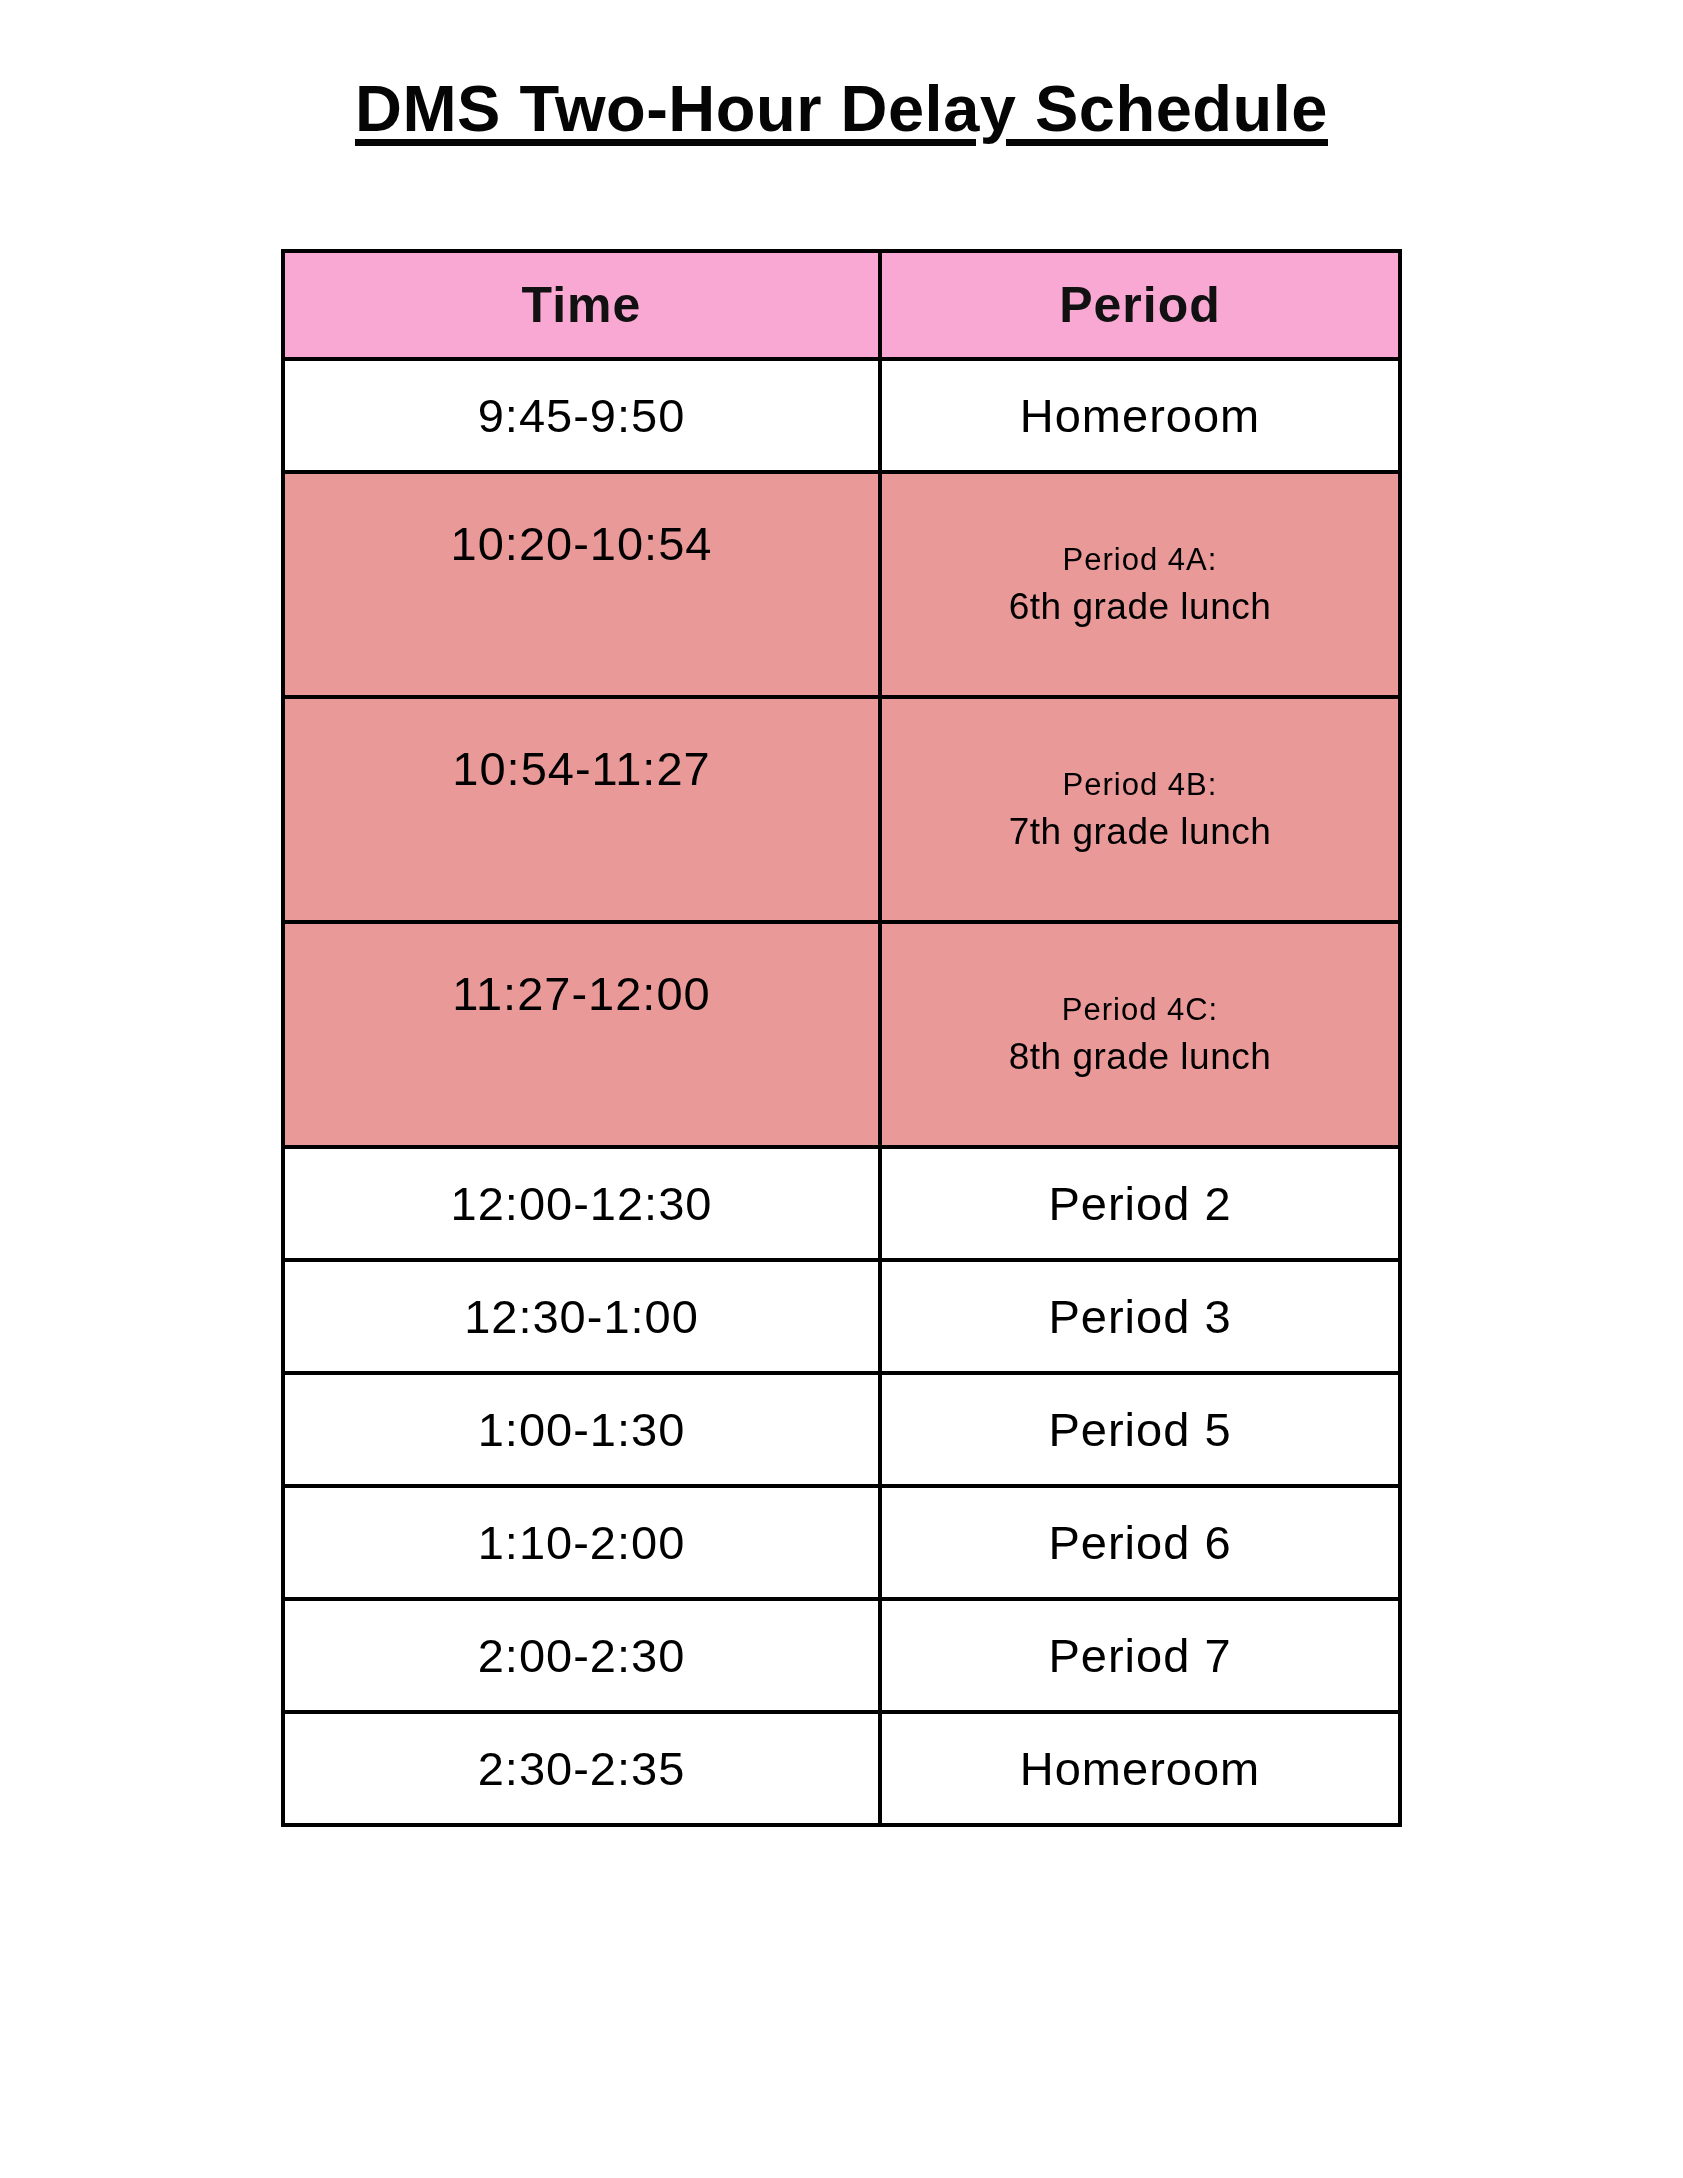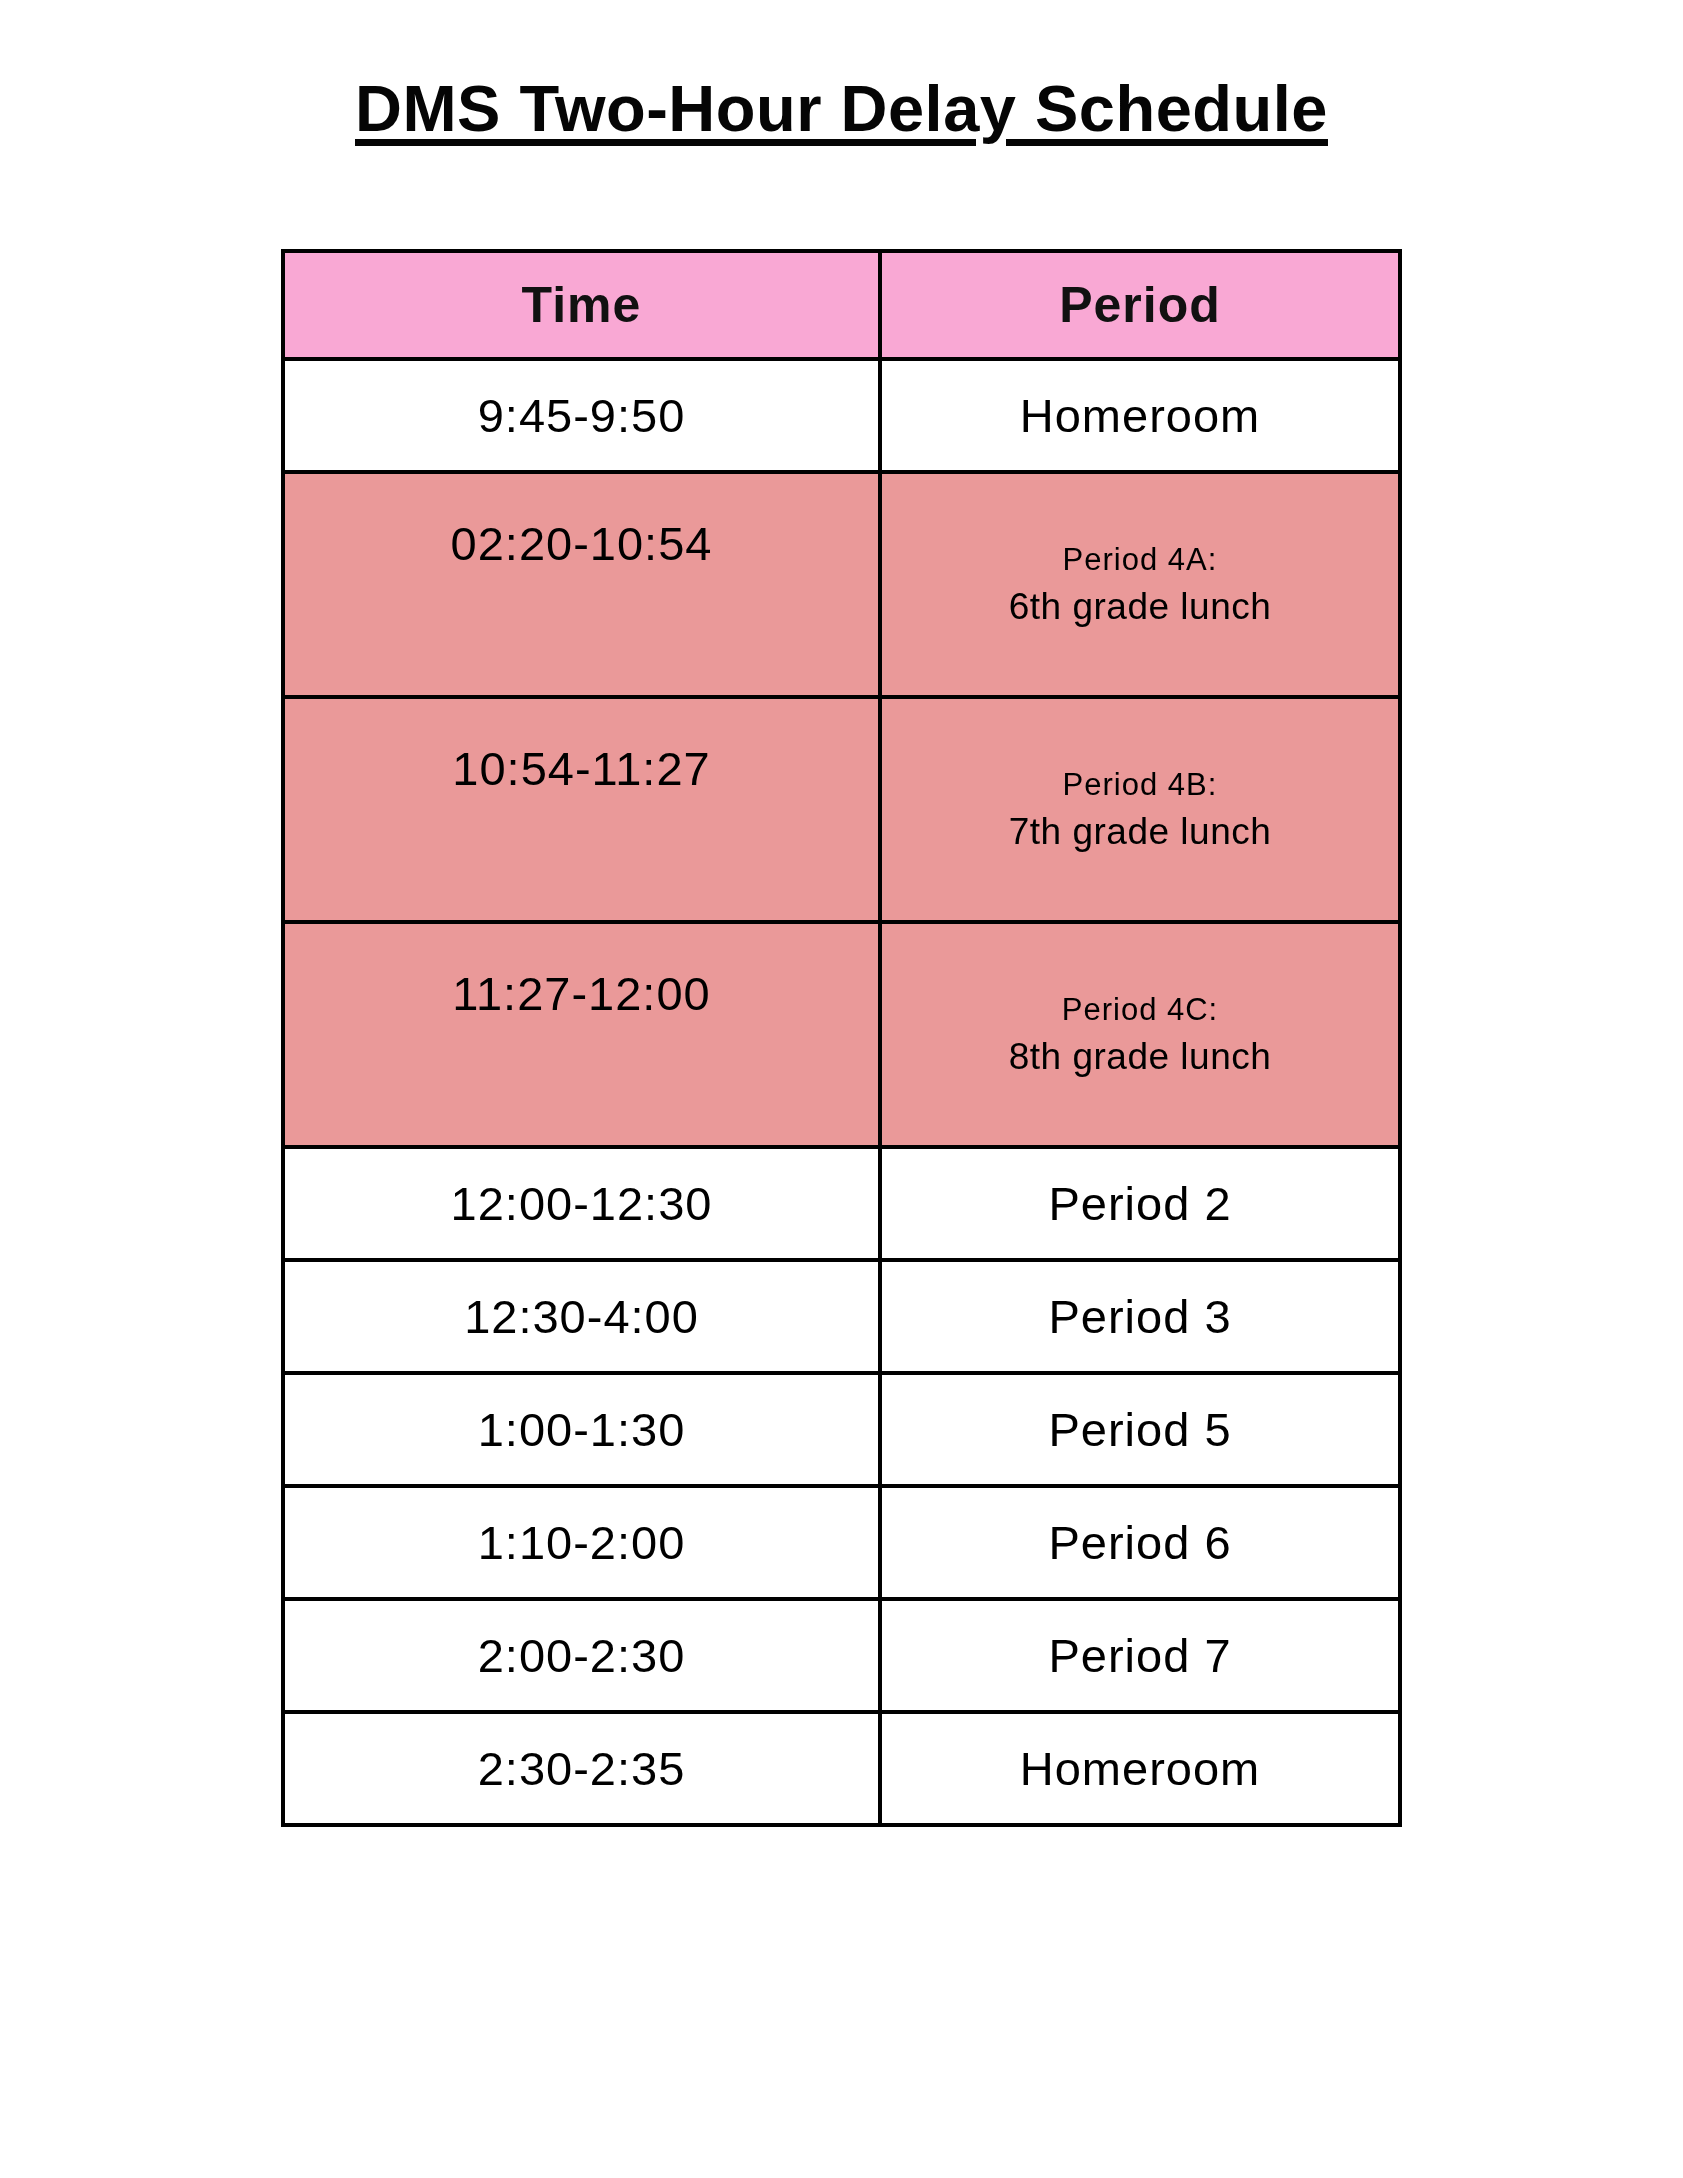--- a/index.html
+++ b/index.html
@@ -89,21 +89,21 @@
       <th>Time</th>
       <th>Period</th>
     </tr>
   </thead>
   <tbody>
     <tr class="row">
       <td class="cell-time">9:45-9:50</td>
       <td class="cell-period">Homeroom</td>
     </tr>
     <tr class="row row-tall">
-      <td class="cell-time">02:20-10:54</td>
+      <td class="cell-time">10:20-10:54</td>
       <td class="cell-period">
         <div class="period-main">Period 4A:</div>
         <div class="period-sub">6th grade lunch</div>
       </td>
     </tr>
     <tr class="row row-tall">
       <td class="cell-time">10:54-11:27</td>
       <td class="cell-period">
         <div class="period-main">Period 4B:</div>
         <div class="period-sub">7th grade lunch</div>
@@ -114,21 +114,21 @@
       <td class="cell-period">
         <div class="period-main">Period 4C:</div>
         <div class="period-sub">8th grade lunch</div>
       </td>
     </tr>
     <tr class="row">
       <td class="cell-time">12:00-12:30</td>
       <td class="cell-period">Period 2</td>
     </tr>
     <tr class="row">
-      <td class="cell-time">12:30-4:00</td>
+      <td class="cell-time">12:30-1:00</td>
       <td class="cell-period">Period 3</td>
     </tr>
     <tr class="row">
       <td class="cell-time">1:00-1:30</td>
       <td class="cell-period">Period 5</td>
     </tr>
     <tr class="row">
       <td class="cell-time">1:10-2:00</td>
       <td class="cell-period">Period 6</td>
     </tr>

